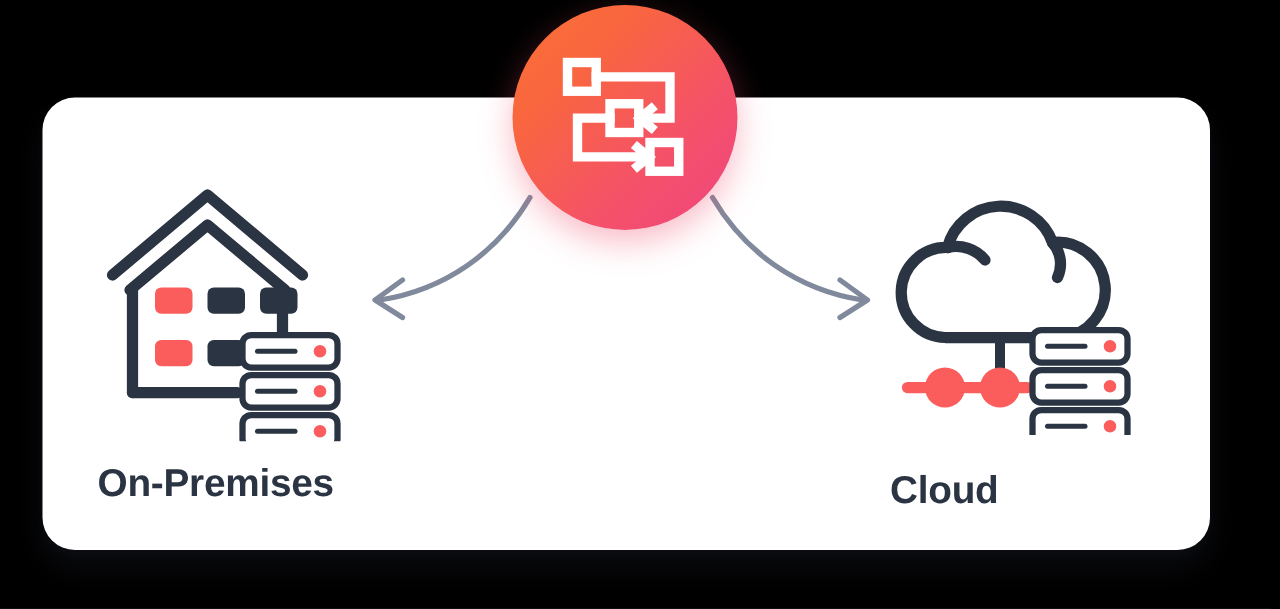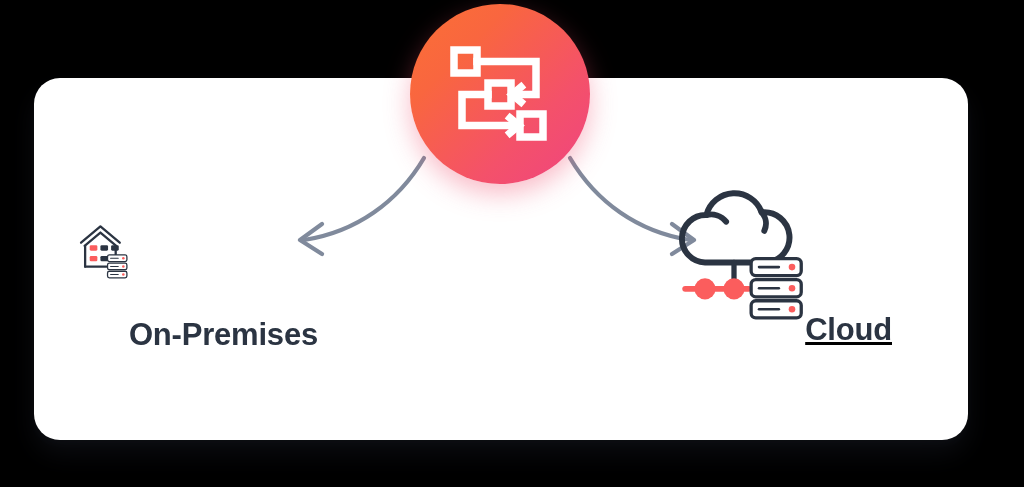--- a/index.html
+++ b/index.html
@@ -57,25 +57,25 @@
     position: absolute;
     top: 150px;
   }
   .arrow-left { left: 278px; }
   .arrow-right { left: 566px; }
 
   
   .icon-group {
     position: absolute;
     display: flex;
-    flex-direction: row;
-    align-items: flex-end;
+    flex-direction: column;
+    align-items: flex-start;
   }
   .group-onprem { left: 78px; top: 148px; width: 240px; }
-  .group-cloud  { left: 676px; top: 148px; width: 216px; text-decoration: underline; }
+  .group-cloud  { left: 712px; top: 148px; width: 216px; }
 
   .icon-art { display: block; }
 
   .caption {
     margin-top: 16px;
     font-family: "Liberation Sans", sans-serif;
     font-size: 31px;
     font-weight: 700;
     color: #2B3442;
     letter-spacing: -0.2px;

